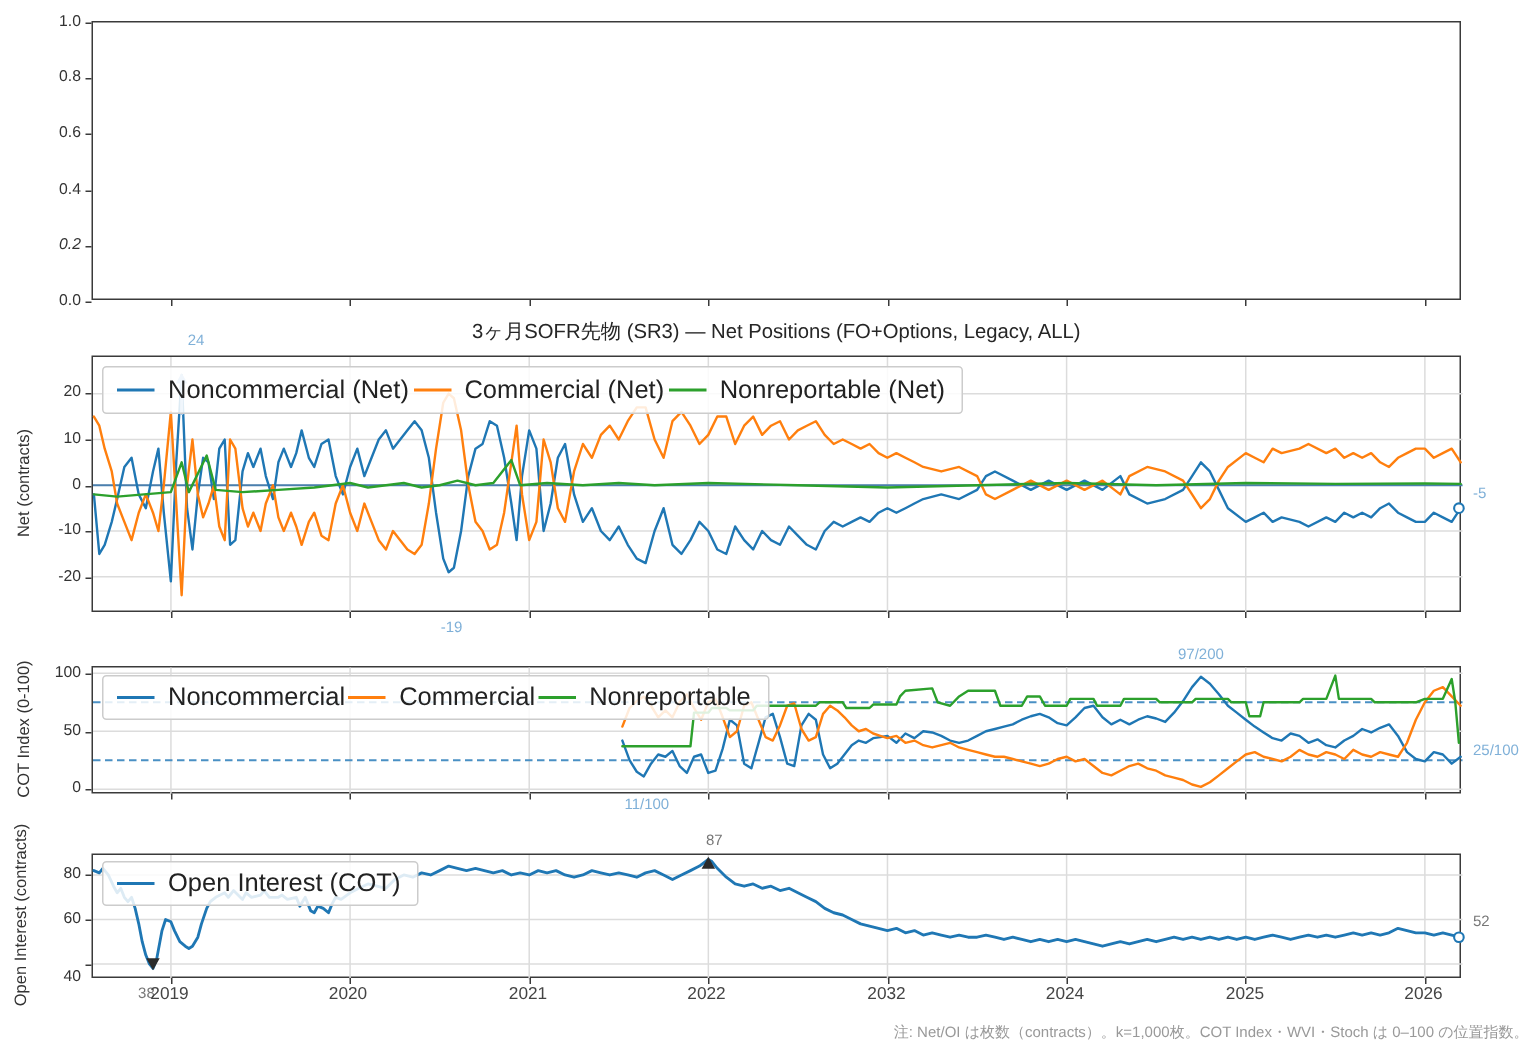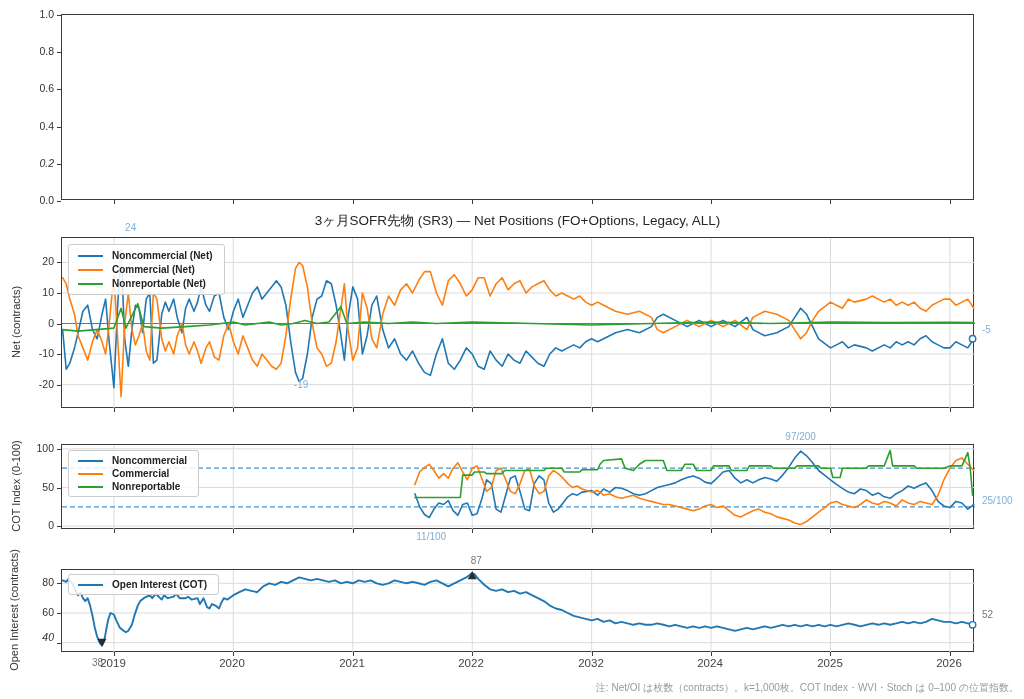--- a/index.html
+++ b/index.html
@@ -14,22 +14,22 @@
   .ann.center{transform:translateX(-50%);}
   .title{position:absolute;left:61px;width:913px;text-align:center;top:212px;
          font-size:13.5px;color:#262626;}
   .ylab{position:absolute;font-size:11px;color:#333;transform:translate(-50%,-50%) rotate(-90deg);
         white-space:nowrap;}
   .xlab{position:absolute;left:61px;width:913px;text-align:center;top:674px;font-size:11.5px;color:#333;}
   .xyear{position:absolute;width:60px;margin-left:-30px;text-align:center;top:657px;
          font-size:11.5px;color:#444;}
   .note{position:absolute;right:5px;top:681px;font-size:10px;color:#999;}
   .legend{position:absolute;background:rgba(255,255,255,.85);border:1px solid #cccccc;
-          border-radius:3px;padding:5px 11px 5px 9px;display:flex;flex-direction:column;
-          gap:3px;font-size:10px;color:#222;z-index:5;font-weight:bold;}
+          border-radius:3px;padding:5px 11px 5px 9px;display:flex;
+          gap:3px;font-size:17px;color:#222;z-index:5;}
   .lrow{display:flex;align-items:center;gap:9px;white-space:nowrap;}
   .sw{width:25px;height:0;border-top:2.2px solid;flex:0 0 auto;}
 </style>
 </head>
 <body>
 
 <div id="fig">
 
   <div class="plot" id="plot0" style="left:61px;top:14px;width:913px;height:186px">
     <svg class="chart" width="913" height="186"></svg>
@@ -105,21 +105,21 @@
       <span class="tickmark-l" style="left: -5px; top: 24.4286px;"></span>
       <span class="tickmark-b" style="left: 51.9496px; top: 170px;"></span>
       <span class="tickmark-b" style="left: 171.374px; top: 170px;"></span>
       <span class="tickmark-b" style="left: 290.799px; top: 170px;"></span>
       <span class="tickmark-b" style="left: 410.223px; top: 170px;"></span>
       <span class="tickmark-b" style="left: 529.647px; top: 170px;"></span>
       <span class="tickmark-b" style="left: 649.072px; top: 170px;"></span>
       <span class="tickmark-b" style="left: 768.496px; top: 170px;"></span>
       <span class="tickmark-b" style="left: 887.921px; top: 170px;"></span>
       <span class="ann" style="left: 63.1151px; top: -16px; color: rgb(127, 176, 216);">24</span>
-      <span class="ann center" style="left: 239.058px; top: 141px; color: rgb(127, 176, 216);">-19</span>
+      <span class="ann center" style="left: 239.058px; top: 175px; color: rgb(127, 176, 216);">-19</span>
       <span class="ann" style="left: 920px; top: 86.0804px; color: rgb(127, 176, 216);">-5</span>
     </div>
   <div class="ylab" style="left:16px;top:322px">Net (contracts)</div>
 
   <div class="plot" id="plot2" style="left:61px;top:444px;width:913px;height:85px">
     <svg class="chart" width="913" height="85">
         <line x1="51.94964028776339" y1="0" x2="51.94964028776339" y2="85" stroke="#dcdcdc" stroke-width="1"></line>
         <line x1="171.37410071941835" y1="0" x2="171.37410071941835" y2="85" stroke="#dcdcdc" stroke-width="1"></line>
         <line x1="290.7985611510733" y1="0" x2="290.7985611510733" y2="85" stroke="#dcdcdc" stroke-width="1"></line>
         <line x1="410.2230215827283" y1="0" x2="410.2230215827283" y2="85" stroke="#dcdcdc" stroke-width="1"></line>
@@ -187,21 +187,21 @@
         <polygon points="410.2230215827283,1.1321428571428527 405.7230215827283,9.132142857142853 414.7230215827283,9.132142857142853" fill="#2b2b2b"></polygon>
         <polygon points="40.00719424460876,76.82857142857142 35.50719424460876,68.82857142857142 44.50719424460876,68.82857142857142" fill="#2b2b2b"></polygon>
         <circle cx="910.6115107913691" cy="54.83928571428571" r="3.2" fill="#fff" stroke="#1f77b4" stroke-width="1.4"></circle>
       </svg>
     <div class="legend" style="left:6px;top:4px;padding:4px 11px 4px 9px">
       <div class="lrow">
         <span class="sw" style="border-color:#1f77b4"></span>
         <span>Open Interest (COT)</span>
       </div>
     </div>
-  <span class="ytick" style="top: 61px; font-style: italic;">40</span>
+  <span class="ytick" style="top: 75px;">40</span>
       <span class="tickmark-l" style="left: -5px; top: 72.625px;"></span>
       <span class="ytick" style="top: 35.9821px;">60</span>
       <span class="tickmark-l" style="left: -5px; top: 42.9821px;"></span>
       <span class="ytick" style="top: 6.33929px;">80</span>
       <span class="tickmark-l" style="left: -5px; top: 13.3393px;"></span>
       <span class="tickmark-b" style="left: 51.9496px; top: 82px;"></span>
       <span class="tickmark-b" style="left: 171.374px; top: 82px;"></span>
       <span class="tickmark-b" style="left: 290.799px; top: 82px;"></span>
       <span class="tickmark-b" style="left: 410.223px; top: 82px;"></span>
       <span class="tickmark-b" style="left: 529.647px; top: 82px;"></span>

